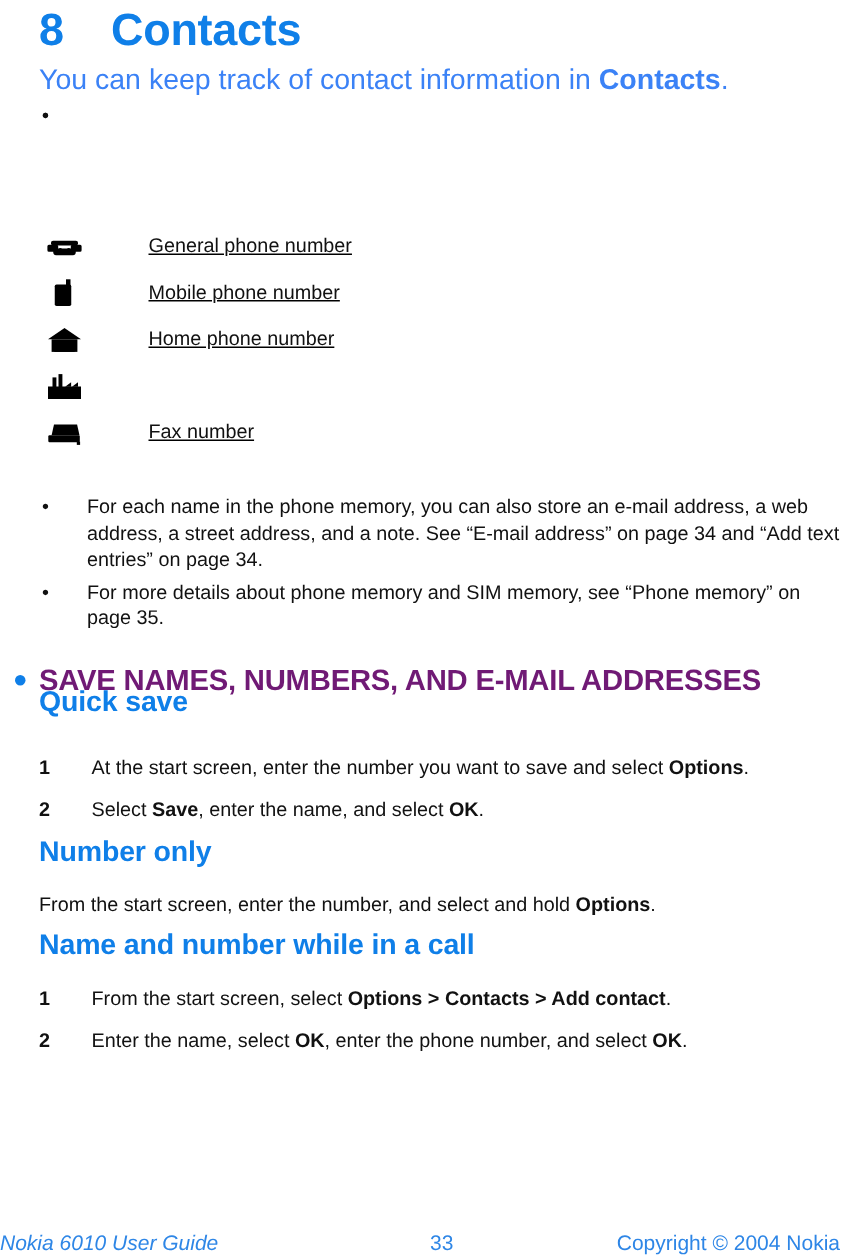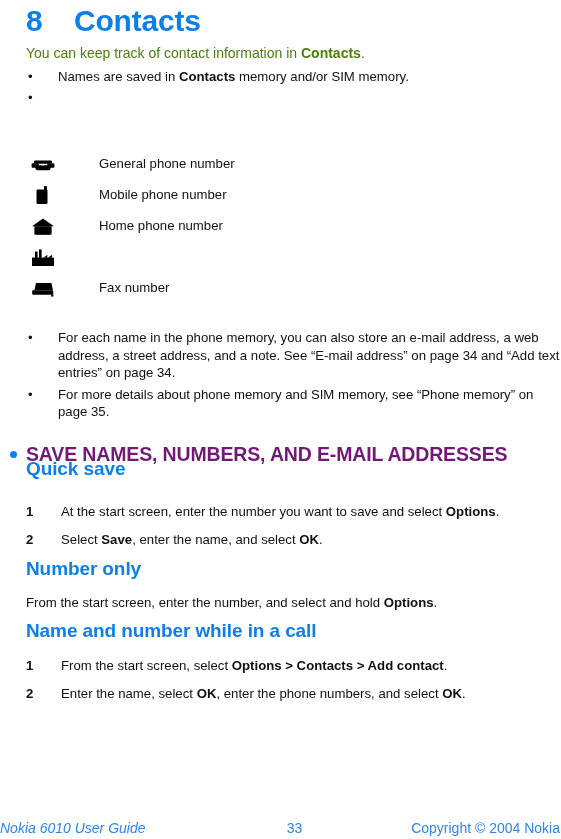--- a/index.html
+++ b/index.html
@@ -45,24 +45,24 @@
   .chapter-name { display: inline-block; }
 
   
   .body-col {
     position: absolute;
     left: 26px;
     top: 45px;
     width: 535px;
   }
   .para {
-    font-size: 14px;
+    font-size: 19px;
     line-height: 17.5px;
     margin: 0 0 5px 0;
-    color: #4d7c0f;
+    color: #3b82f6;
   }
   .bullet-list {
     list-style: none;
     margin: 0;
     padding: 0;
   }
   .bullet-item {
     position: relative;
     padding-left: 32px;
     font-size: 13.2px;
@@ -78,20 +78,21 @@
     line-height: 17.5px;
   }
   b, .bold { font-weight: bold; }
 
   
   .icon-table {
     position: absolute;
     left: 30px;
     top: 148px;
     width: 420px;
+    text-decoration: underline;
   }
   .icon-row {
     height: 31px;
     display: flex;
     align-items: center;
   }
   .icon-cell {
     width: 69px;
     flex: 0 0 69px;
     display: flex;
@@ -206,21 +207,21 @@
   <div class="chapter-title">
     <span class="chapter-num">8</span>
     <span class="chapter-name">Contacts</span>
   </div>
 
   <div class="body-col">
     <p class="para">
       <span>You can keep track of contact information in </span><b>Contacts</b><span>.</span>
     </p>
     <ul class="bullet-list" id="intro-bullets">
-        <li class="bullet-item"><span class="dot">•</span><span><span>Names are saved in </span><b>Contacts</b><span> memory and/or SIM memory.</span></span></li>
+        <li class="bullet-item"><span class="dot">•</span></li>
         <li class="bullet-item"><span class="dot">•</span></li>
       </ul>
   </div>
 
   <div class="icon-table" id="icon-table">
       <div class="icon-row">
         <div class="icon-cell">
           <svg class="glyph" width="26" height="20" viewBox="0 0 26 20">
             <rect x="4" y="6.5" width="18" height="3.2" rx="1.4" fill="#000"></rect>
             <path d="M2.6 9.2 h5.2 a1 1 0 0 1 1 1 v2.6 a1 1 0 0 1 -1 1 h-5.2 a1 1 0 0 1 -1 -1 v-2.6 a1 1 0 0 1 1 -1 z" fill="#000"></path>
@@ -292,21 +293,21 @@
       <div class="step"><span class="num">1</span><span><span>At the start screen, enter the number you want to save and select </span><b>Options</b><span>.</span></span></div>
       <div class="step"><span class="num">2</span><span><span>Select </span><b>Save</b><span>, enter the name, and select </span><b>OK</b><span>.</span></span></div>
     </div>
 
   <div class="sub-head h2b">Number only</div>
   <div class="plain-line p1" id="para-1"><span>From the start screen, enter the number, and select and hold </span><b>Options</b><span>.</span></div>
 
   <div class="sub-head h2c">Name and number while in a call</div>
   <div class="steps s2" id="steps-2">
       <div class="step"><span class="num">1</span><span><span>From the start screen, select </span><b>Options &gt; Contacts &gt; Add contact</b><span>.</span></span></div>
-      <div class="step"><span class="num">2</span><span><span>Enter the name, select </span><b>OK</b><span>, enter the phone numbers, and select </span><b>OK</b><span>.</span></span></div>
+      <div class="step"><span class="num">2</span><span><span>Enter the name, select </span><b>OK</b><span>, enter the phone number, and select </span><b>OK</b><span>.</span></span></div>
     </div>
 
   <div class="footer">
     <span class="footer-left">Nokia 6010 User Guide</span>
     <span class="footer-center">33</span>
     <span class="footer-right">Copyright © 2004 Nokia</span>
   </div>
 
 </div>
 

